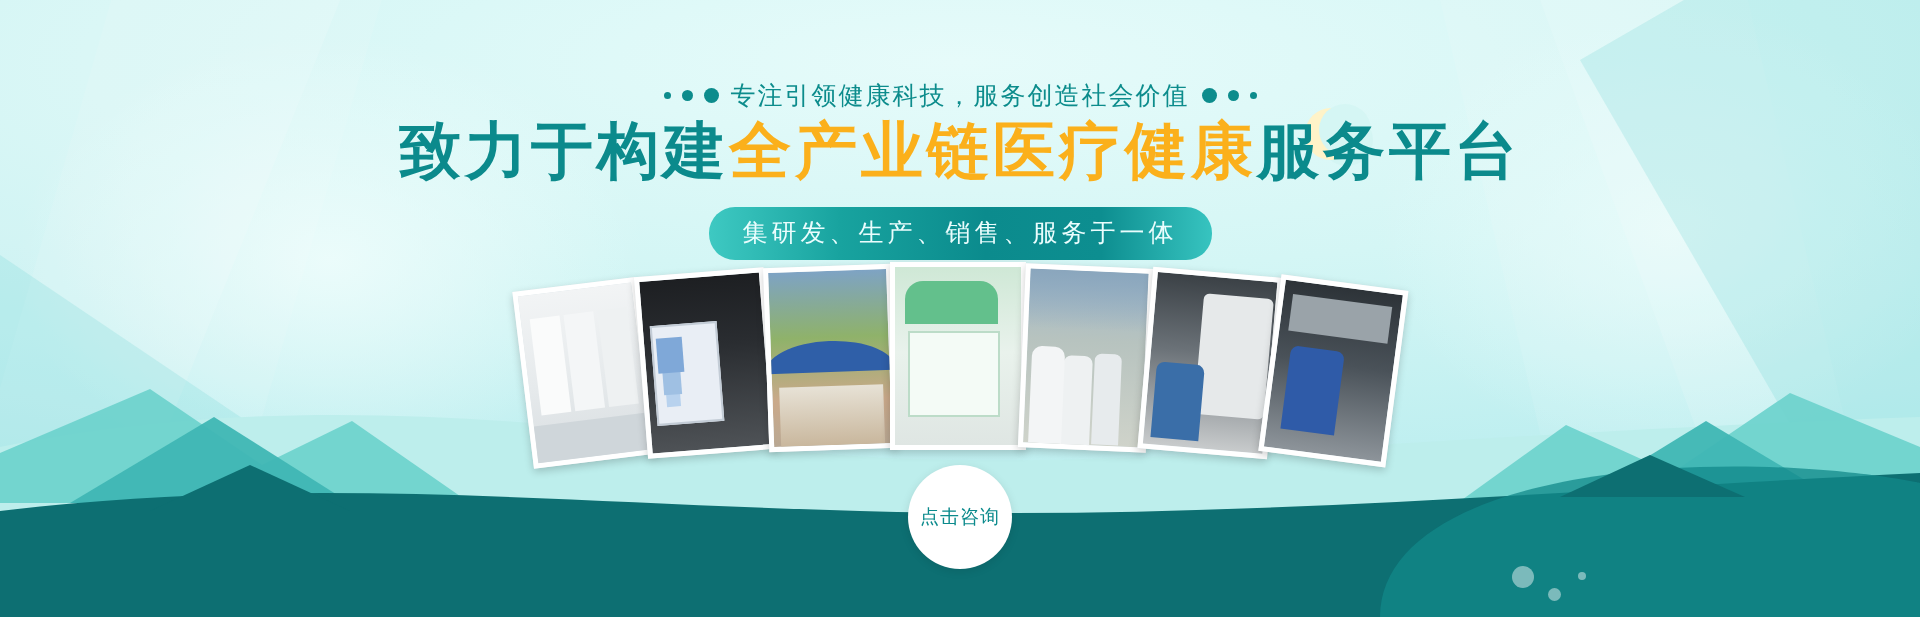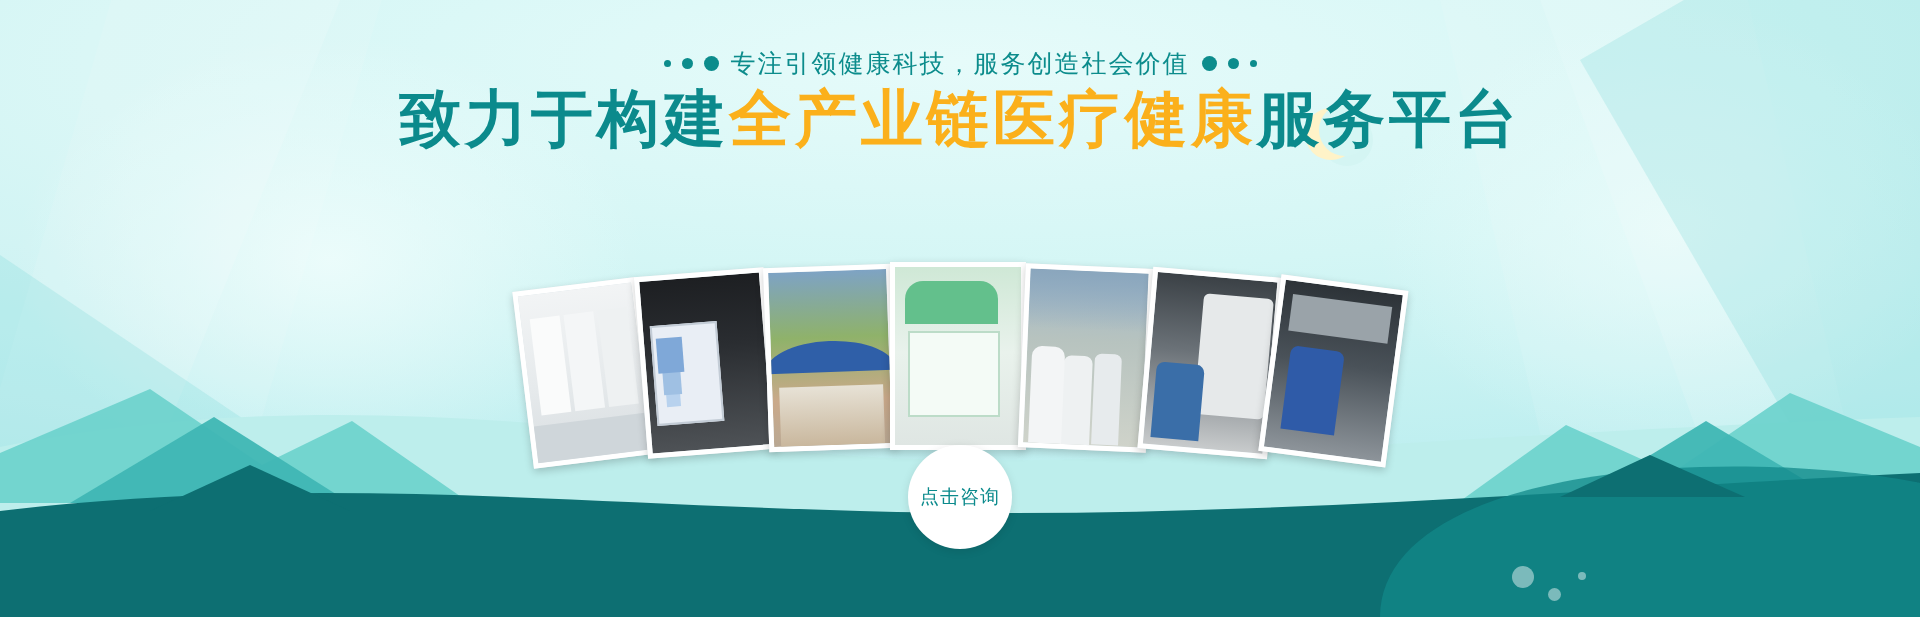--- a/index.html
+++ b/index.html
@@ -57,21 +57,21 @@
   .mtn{position:absolute;bottom:0;left:0;width:1920px;height:320px;}
   .mtn svg{display:block;width:100%;height:100%;}
 
   
   .head-wrap{
     position:absolute;left:0;top:0;width:1920px;
     text-align:center;
     z-index:6;
   }
   .tagline-row{
-    margin-top:46px;
+    margin-top:78px;
     display:flex;align-items:center;justify-content:center;gap:12px;
     height:34px;
   }
   .dots{display:flex;align-items:center;gap:11px;}
   .dots .d{border-radius:50%;background:#0c8c8c;}
   .dots .s1{width:7px;height:7px;}
   .dots .s2{width:11px;height:11px;}
   .dots .s3{width:15px;height:15px;}
   .dots.right .s1{width:15px;height:15px;}
   .dots.right .s3{width:7px;height:7px;}
@@ -159,21 +159,21 @@
   .sc-van{background:linear-gradient(180deg,#3b4146 0%,#6b7278 44%,#c8cbcc 100%);}
   .sc-van::before{content:"";position:absolute;left:40%;top:10%;width:58%;height:70%;background:#e6e9ea;border-radius:6px;}
   .sc-van::after{content:"";position:absolute;left:6%;bottom:4%;width:40%;height:44%;background:#3a6ea8;border-radius:8px 8px 0 0;}
 
   .sc-train{background:linear-gradient(180deg,#2d3338 0%,#4a5259 46%,#8d949a 100%);}
   .sc-train::before{content:"";position:absolute;left:8%;top:8%;width:84%;height:22%;background:#9aa3a9;}
   .sc-train::after{content:"";position:absolute;left:12%;top:38%;width:46%;height:50%;background:#2f5ba8;border-radius:8px 8px 0 0;}
 
   
   .cta{
-    position:absolute;left:50%;top:445px;transform:translateX(-50%);
+    position:absolute;left:50%;top:465px;transform:translateX(-50%);
     width:104px;height:104px;border-radius:50%;
     background:#ffffff;
     display:flex;align-items:center;justify-content:center;
     color:#0b8a8c;font-size:19px;letter-spacing:1px;
     box-shadow:0 2px 10px rgba(0,0,0,.10);
     z-index:9;
     cursor:pointer;
     text-align:center;
   }
 
@@ -216,20 +216,23 @@
         <span class="d s1"></span>
         <span class="d s2"></span>
         <span class="d s3"></span>
       </span>
     </div>
 
     <div class="headline">
       <span class="teal">致力于构建</span><span class="amber">全产业链医疗健康</span><span class="teal">服务平台</span>
     </div>
 
+    <div style="text-align:center;">
+      <span class="pill">集研发、生产、销售、服务于一体</span>
+    </div>
   </div>
 
   <div class="fan">
     <div class="photo p0">
         <div class="scene sc-lab"></div>
       </div>
     <div class="photo p1">
         <div class="scene sc-monitor"></div>
       </div>
     <div class="photo p2">

